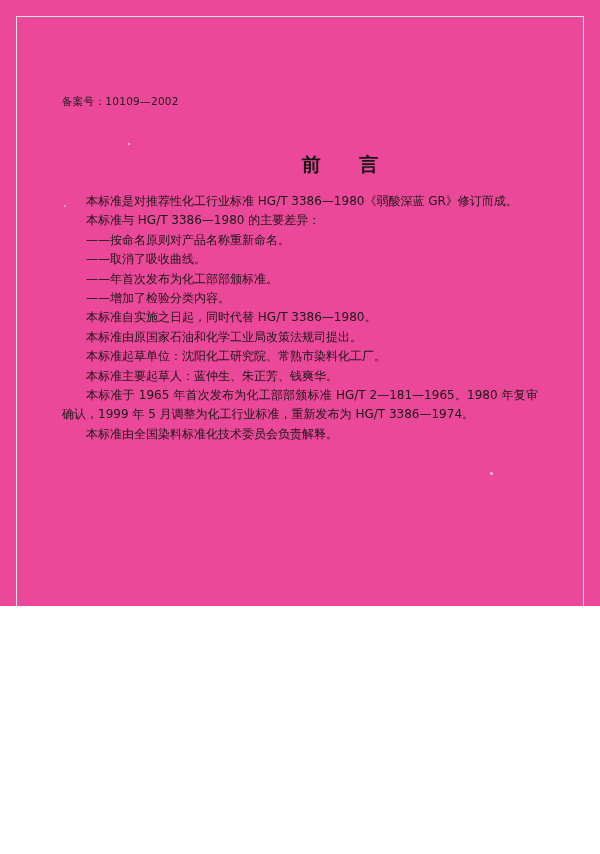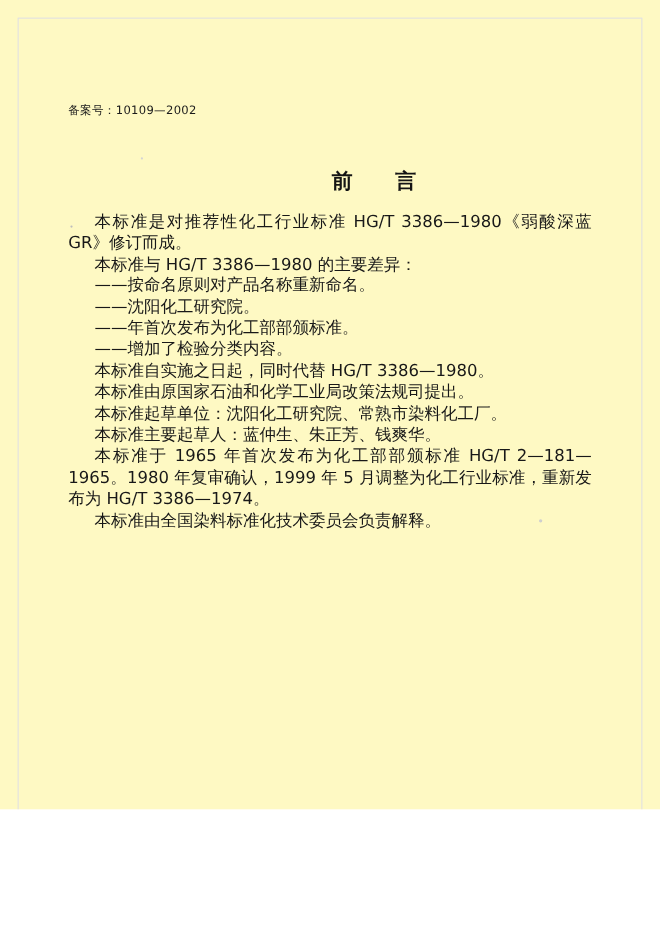--- a/index.html
+++ b/index.html
@@ -3,22 +3,22 @@
 <meta charset="utf-8">
 <style>
   html, body {
     margin: 0;
     padding: 0;
     background: #ffffff;
   }
   .page {
     position: relative;
     width: 600px;
-    height: 736px;
-    background: #fef9c3;
+    height: 606px;
+    background: #ec4899;
     overflow: hidden;
     font-family: "DejaVu Sans", "Liberation Sans", sans-serif;
     color: #1a1a1a;
   }
   .scan-frame {
     position: absolute;
     left: 16px;
     top: 16px;
     width: 568px;
     height: 822px;
@@ -49,21 +49,21 @@
     text-indent: 16px;
     color: #141414;
     font-family: "DejaVu Sans", "Liberation Sans", sans-serif;
     margin-left: 40px;
   }
   .body-text {
     position: absolute;
     left: 62px;
     top: 192px;
     width: 476px;
-    font-size: 15px;
+    font-size: 12px;
     line-height: 19.4px;
     color: #181818;
     text-align: justify;
   }
   .body-text p {
     margin: 0;
     white-space: normal;
   }
   .indent {
     text-indent: 24px;
@@ -101,21 +101,21 @@
   <div class="header-codes">
     <div>备案号：10109—2002</div>
   </div>
 
   <div class="doc-title">前    言</div>
 
   <div class="body-text">
     <p class="indent">本标准是对推荐性化工行业标准 HG/T 3386—1980《弱酸深蓝 GR》修订而成。</p>
     <p class="indent">本标准与 HG/T 3386—1980 的主要差异：</p>
     <p class="dash-item">——按命名原则对产品名称重新命名。</p>
-    <p class="dash-item">——沈阳化工研究院。</p>
+    <p class="dash-item">——取消了吸收曲线。</p>
     <p class="dash-item">——年首次发布为化工部部颁标准。</p>
     <p class="dash-item">——增加了检验分类内容。</p>
     <p class="indent">本标准自实施之日起，同时代替 HG/T 3386—1980。</p>
     <p class="indent">本标准由原国家石油和化学工业局改策法规司提出。</p>
     <p class="indent">本标准起草单位：沈阳化工研究院、常熟市染料化工厂。</p>
     <p class="indent">本标准主要起草人：蓝仲生、朱正芳、钱爽华。</p>
     <p class="indent">本标准于 1965 年首次发布为化工部部颁标准 HG/T 2—181—1965。1980 年复审确认，1999 年 5 月调整为化工行业标准，重新发布为 HG/T 3386—1974。</p>
     <p class="indent">本标准由全国染料标准化技术委员会负责解释。</p>
   </div>
 

